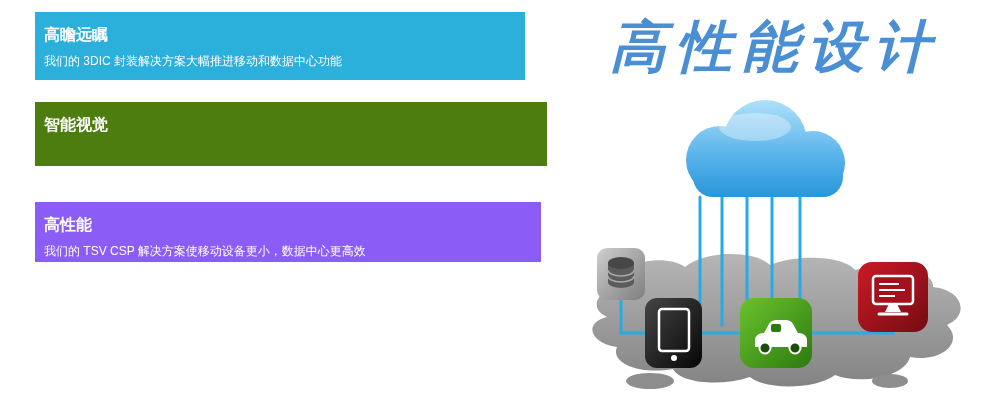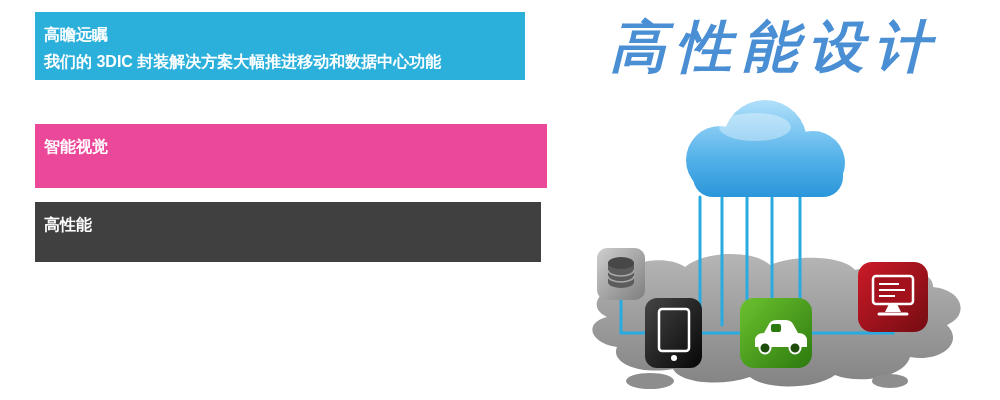--- a/index.html
+++ b/index.html
@@ -18,28 +18,28 @@
     padding: 9px 10px 8px 9px;
     color: #ffffff;
   }
   .banner-title {
     font-size: 16px;
     font-weight: bold;
     line-height: 27px;
     white-space: nowrap;
   }
   .banner-desc {
-    font-size: 16px;
-    font-weight: bold;
+    font-size: 12px;
+    font-weight: normal;
     line-height: 27px;
     white-space: nowrap;
   }
   .banner-0 { top: 12px;  width: 490px; height: 68px; background: #2bafdb; }
-  .banner-1 { top: 124px; width: 512px; height: 64px; background: #ec4899; }
-  .banner-2 { top: 202px; width: 506px; height: 60px; background: #404040; }
+  .banner-1 { top: 102px; width: 512px; height: 64px; background: #4d7c0f; }
+  .banner-2 { top: 202px; width: 506px; height: 60px; background: #8b5cf6; }
   .headline {
     position: absolute;
     left: 610px;
     top: 10px;
     width: 320px;
     text-align: center;
     font-family: "DejaVu Serif", "Liberation Serif", serif;
     font-style: italic;
     font-weight: bold;
     font-size: 56px;
@@ -62,20 +62,21 @@
     <div class="banner-title">高瞻远瞩</div>
     <div class="banner-desc">我们的 3DIC 封装解决方案大幅推进移动和数据中心功能</div>
   </div>
 
   <div class="banner banner-1">
     <div class="banner-title">智能视觉</div>
   </div>
 
   <div class="banner banner-2">
     <div class="banner-title">高性能</div>
+    <div class="banner-desc">我们的 TSV CSP 解决方案使移动设备更小，数据中心更高效</div>
   </div>
 
   <div class="headline">高性能设计</div>
 
   <svg class="illustration" width="440" height="310" viewBox="0 0 440 310" xmlns="http://www.w3.org/2000/svg">
     <defs>
       <linearGradient id="cloudGrad" x1="0" y1="15" x2="0" y2="120" gradientUnits="userSpaceOnUse">
         <stop offset="0" stop-color="#b0e0fa"></stop>
         <stop offset="0.55" stop-color="#55b2ea"></stop>
         <stop offset="1" stop-color="#2190d6"></stop>

